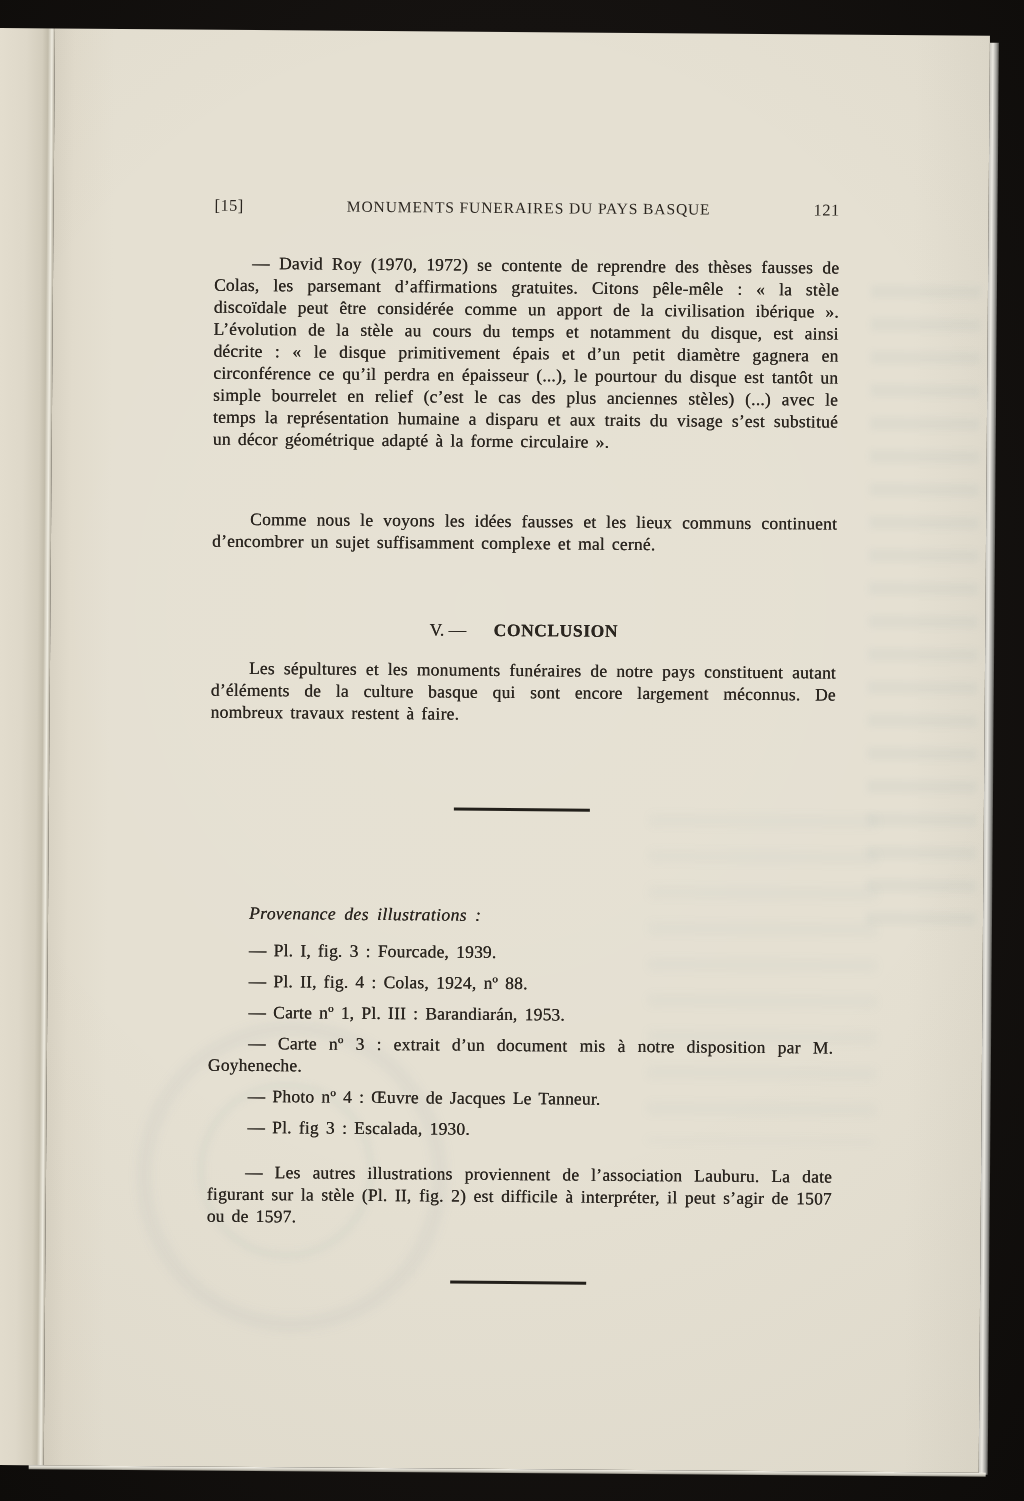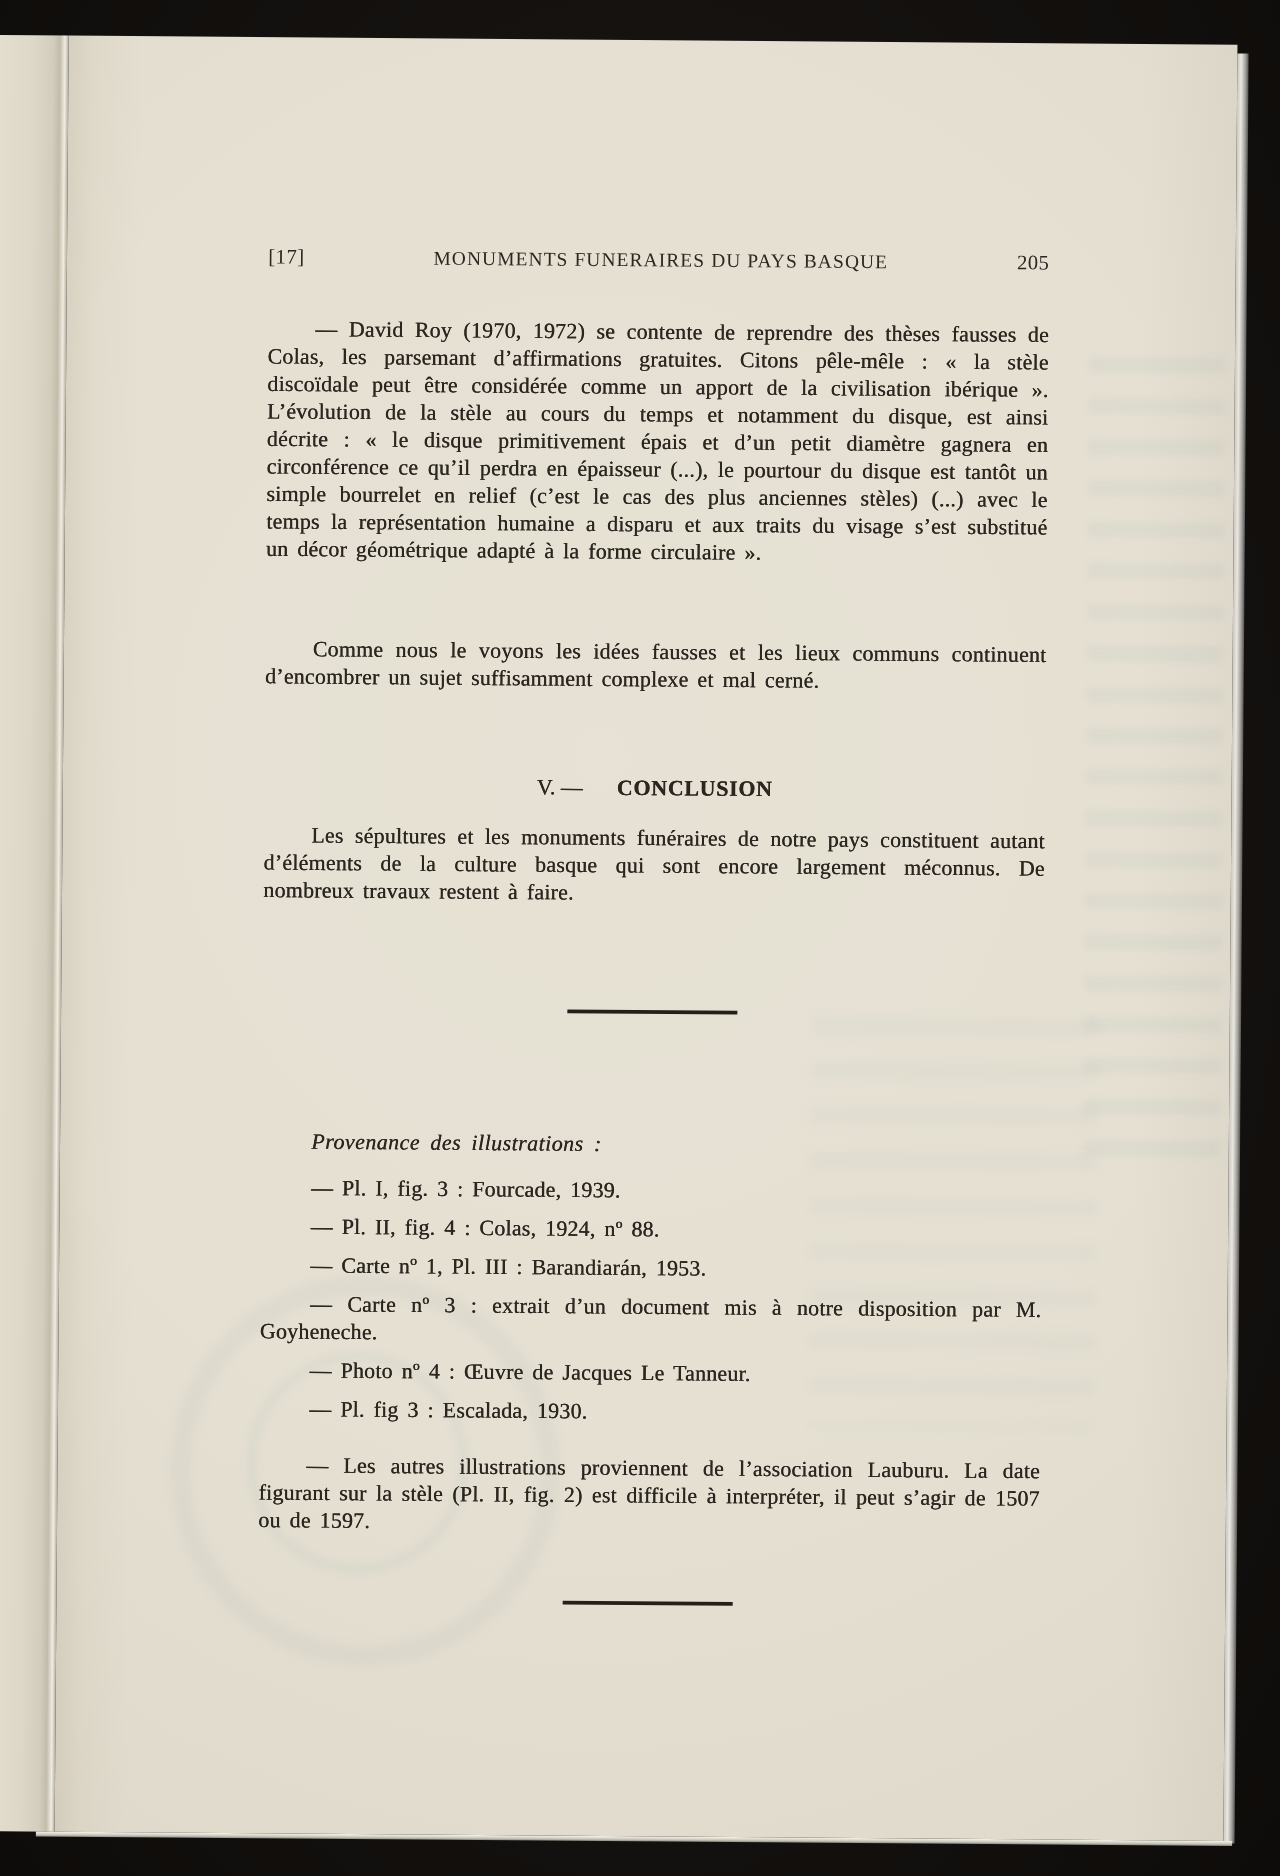--- a/index.html
+++ b/index.html
@@ -115,23 +115,23 @@
   <div class="bottom-edge"></div>
 
   <div class="page">
     <div class="ghost ghost-col-a"></div>
     <div class="ghost ghost-col-b"></div>
     <div class="ghost ghost-circle-a"></div>
     <div class="ghost ghost-circle-b"></div>
     <div class="page-vignette"></div>
 
     <header class="tb page-header">
-      <span>[17]</span>
+      <span>[15]</span>
       <span class="running-title">MONUMENTS FUNERAIRES DU PAYS BASQUE</span>
-      <span class="folio">205</span>
+      <span class="folio">121</span>
     </header>
 
     <p class="tb body-par p1">— David Roy (1970, 1972) se contente de reprendre des thèses fausses de Colas, les parsemant d’affirmations gratuites. Citons pêle-mêle : « la stèle discoïdale peut être considérée comme un apport de la civilisation ibérique ». L’évolution de la stèle au cours du temps et notamment du disque, est ainsi décrite : « le disque primitivement épais et d’un petit diamètre gagnera en circonférence ce qu’il perdra en épaisseur (...), le pourtour du disque est tantôt un simple bourrelet en relief (c’est le cas des plus anciennes stèles) (...) avec le temps la représentation humaine a disparu et aux traits du visage s’est substitué un décor géométrique adapté à la forme circulaire ».</p>
 
     <p class="tb body-par p2">Comme nous le voyons les idées fausses et les lieux communs continuent d’encombrer un sujet suffisamment complexe et mal cerné.</p>
 
     <h2 class="tb section-heading">
       <span class="num">V. —</span>
       <span class="ttl">CONCLUSION</span>
     </h2>

